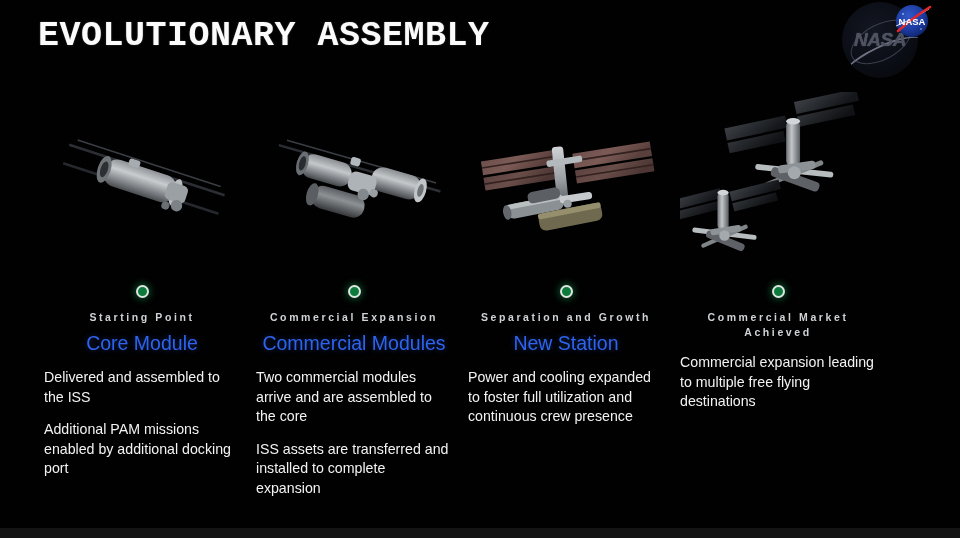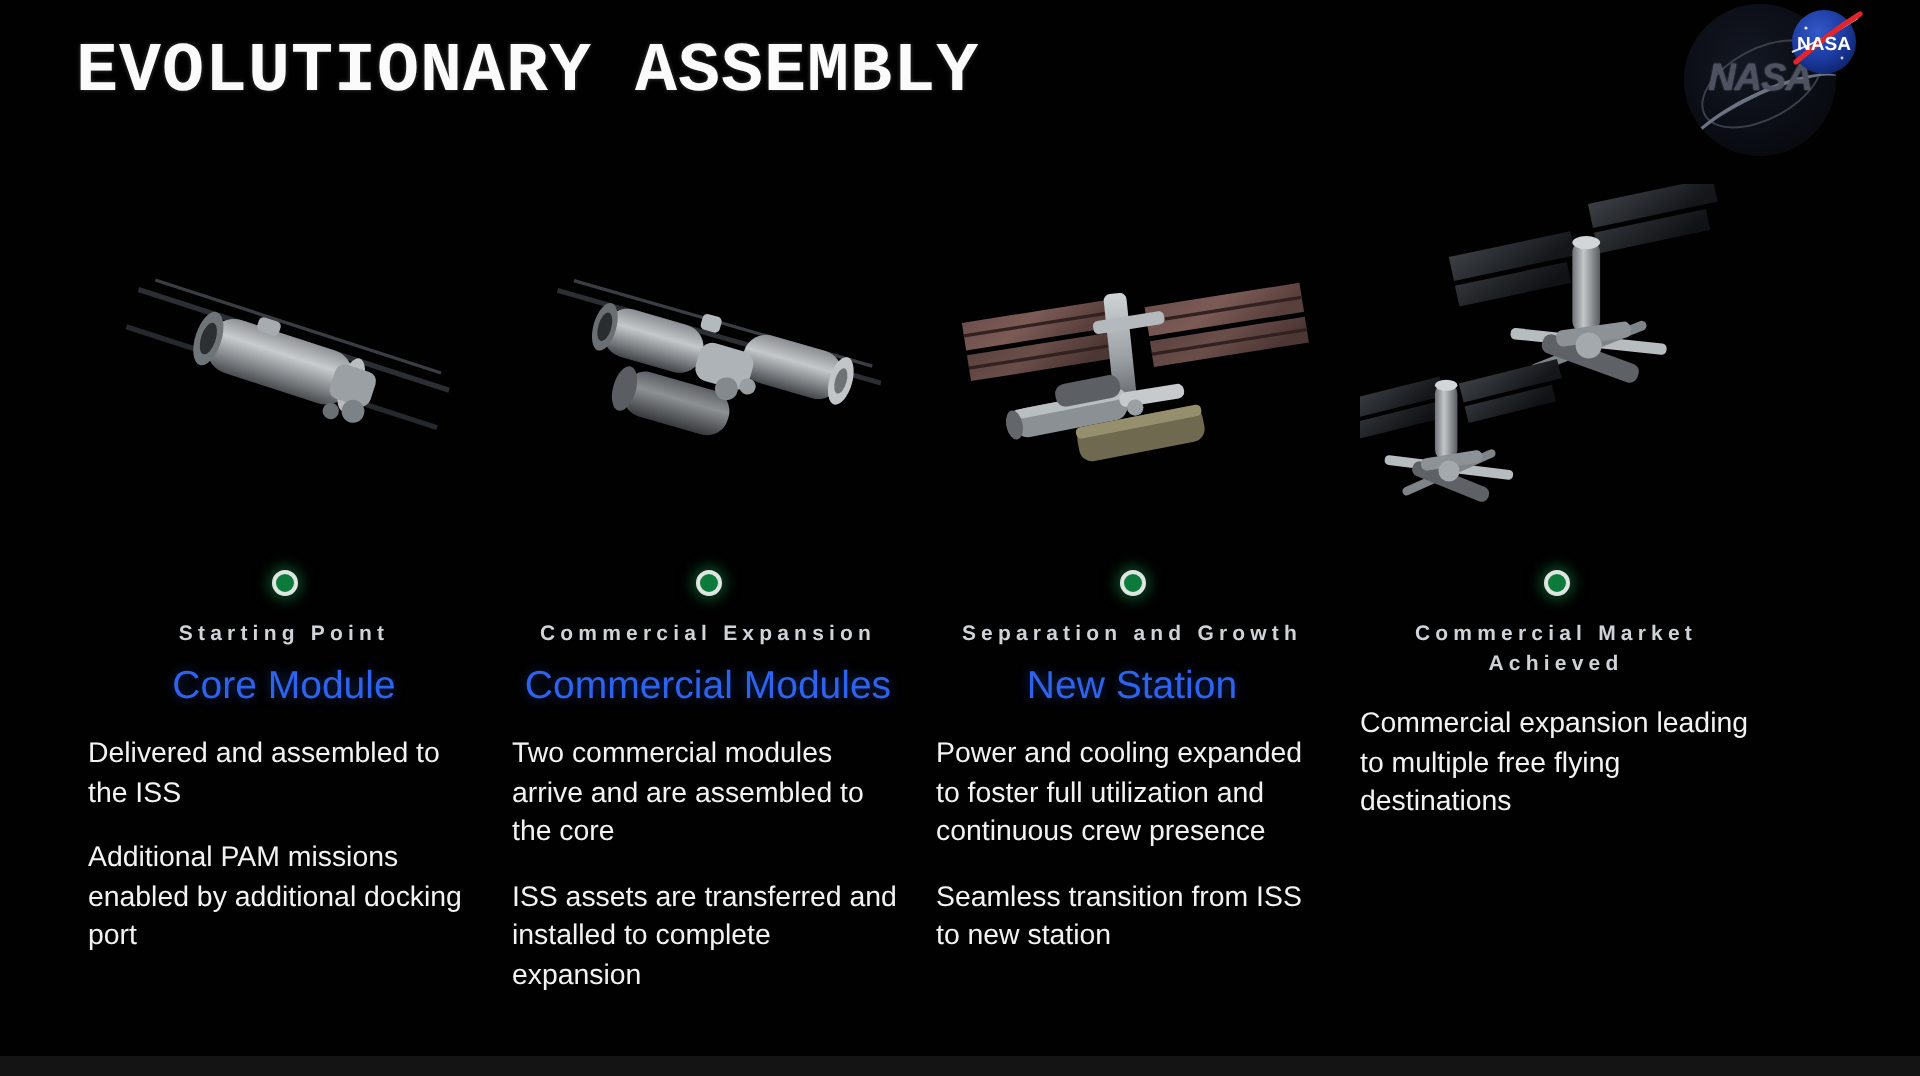--- a/index.html
+++ b/index.html
@@ -313,21 +313,20 @@
           <rect x="112" y="104" width="40" height="9" rx="4" fill="#c6cacd" transform="rotate(-9 132 108)"></rect>
           <circle cx="122" cy="116" r="5" fill="#9ba0a4"></circle>
         </svg>
       </div>
       <div class="dot-wrap">
         <div class="dot"></div>
       </div>
       <div class="eyebrow">Separation and Growth</div>
       <div class="heading">New Station</div>
       <div class="body-para">Power and cooling expanded to foster full utilization and continuous crew presence</div>
-      <div class="body-para">Seamless transition from ISS to new station</div>
     </div>
 
     <div class="col">
       <div class="art">
         <svg viewBox="0 0 240 186" xmlns="http://www.w3.org/2000/svg">
           <defs>
             <linearGradient id="panel4" x1="0" y1="0" x2="1" y2="0.4">
               <stop offset="0%" stop-color="#3c4045"></stop>
               <stop offset="60%" stop-color="#24272b"></stop>
               <stop offset="100%" stop-color="#14161a"></stop>

